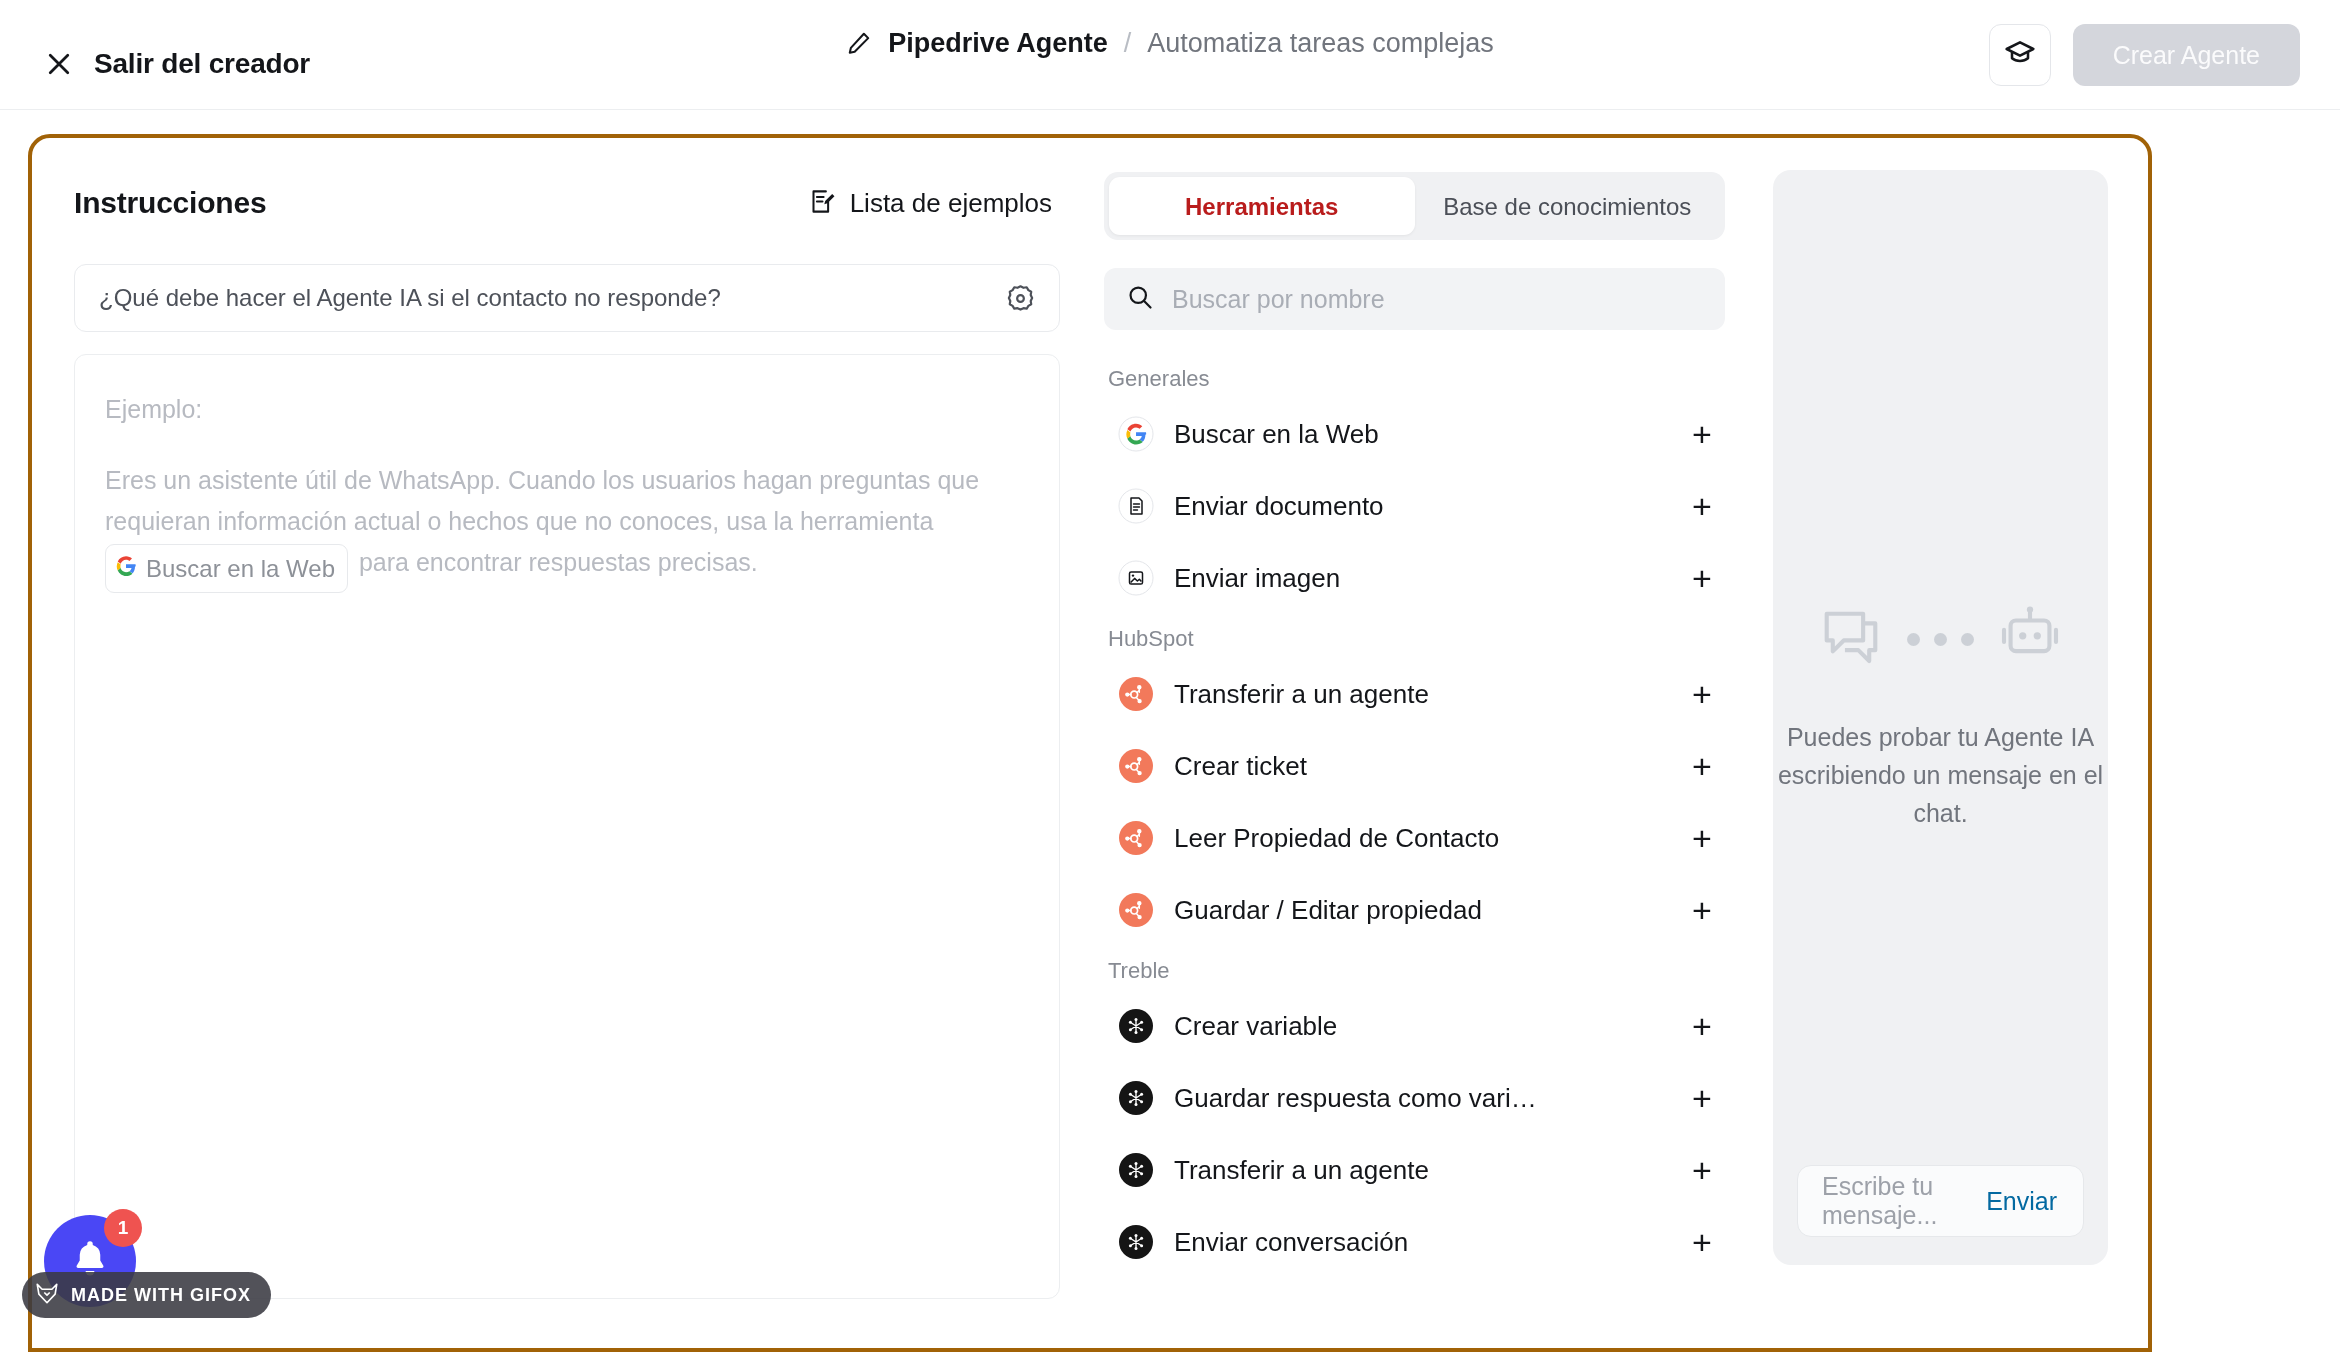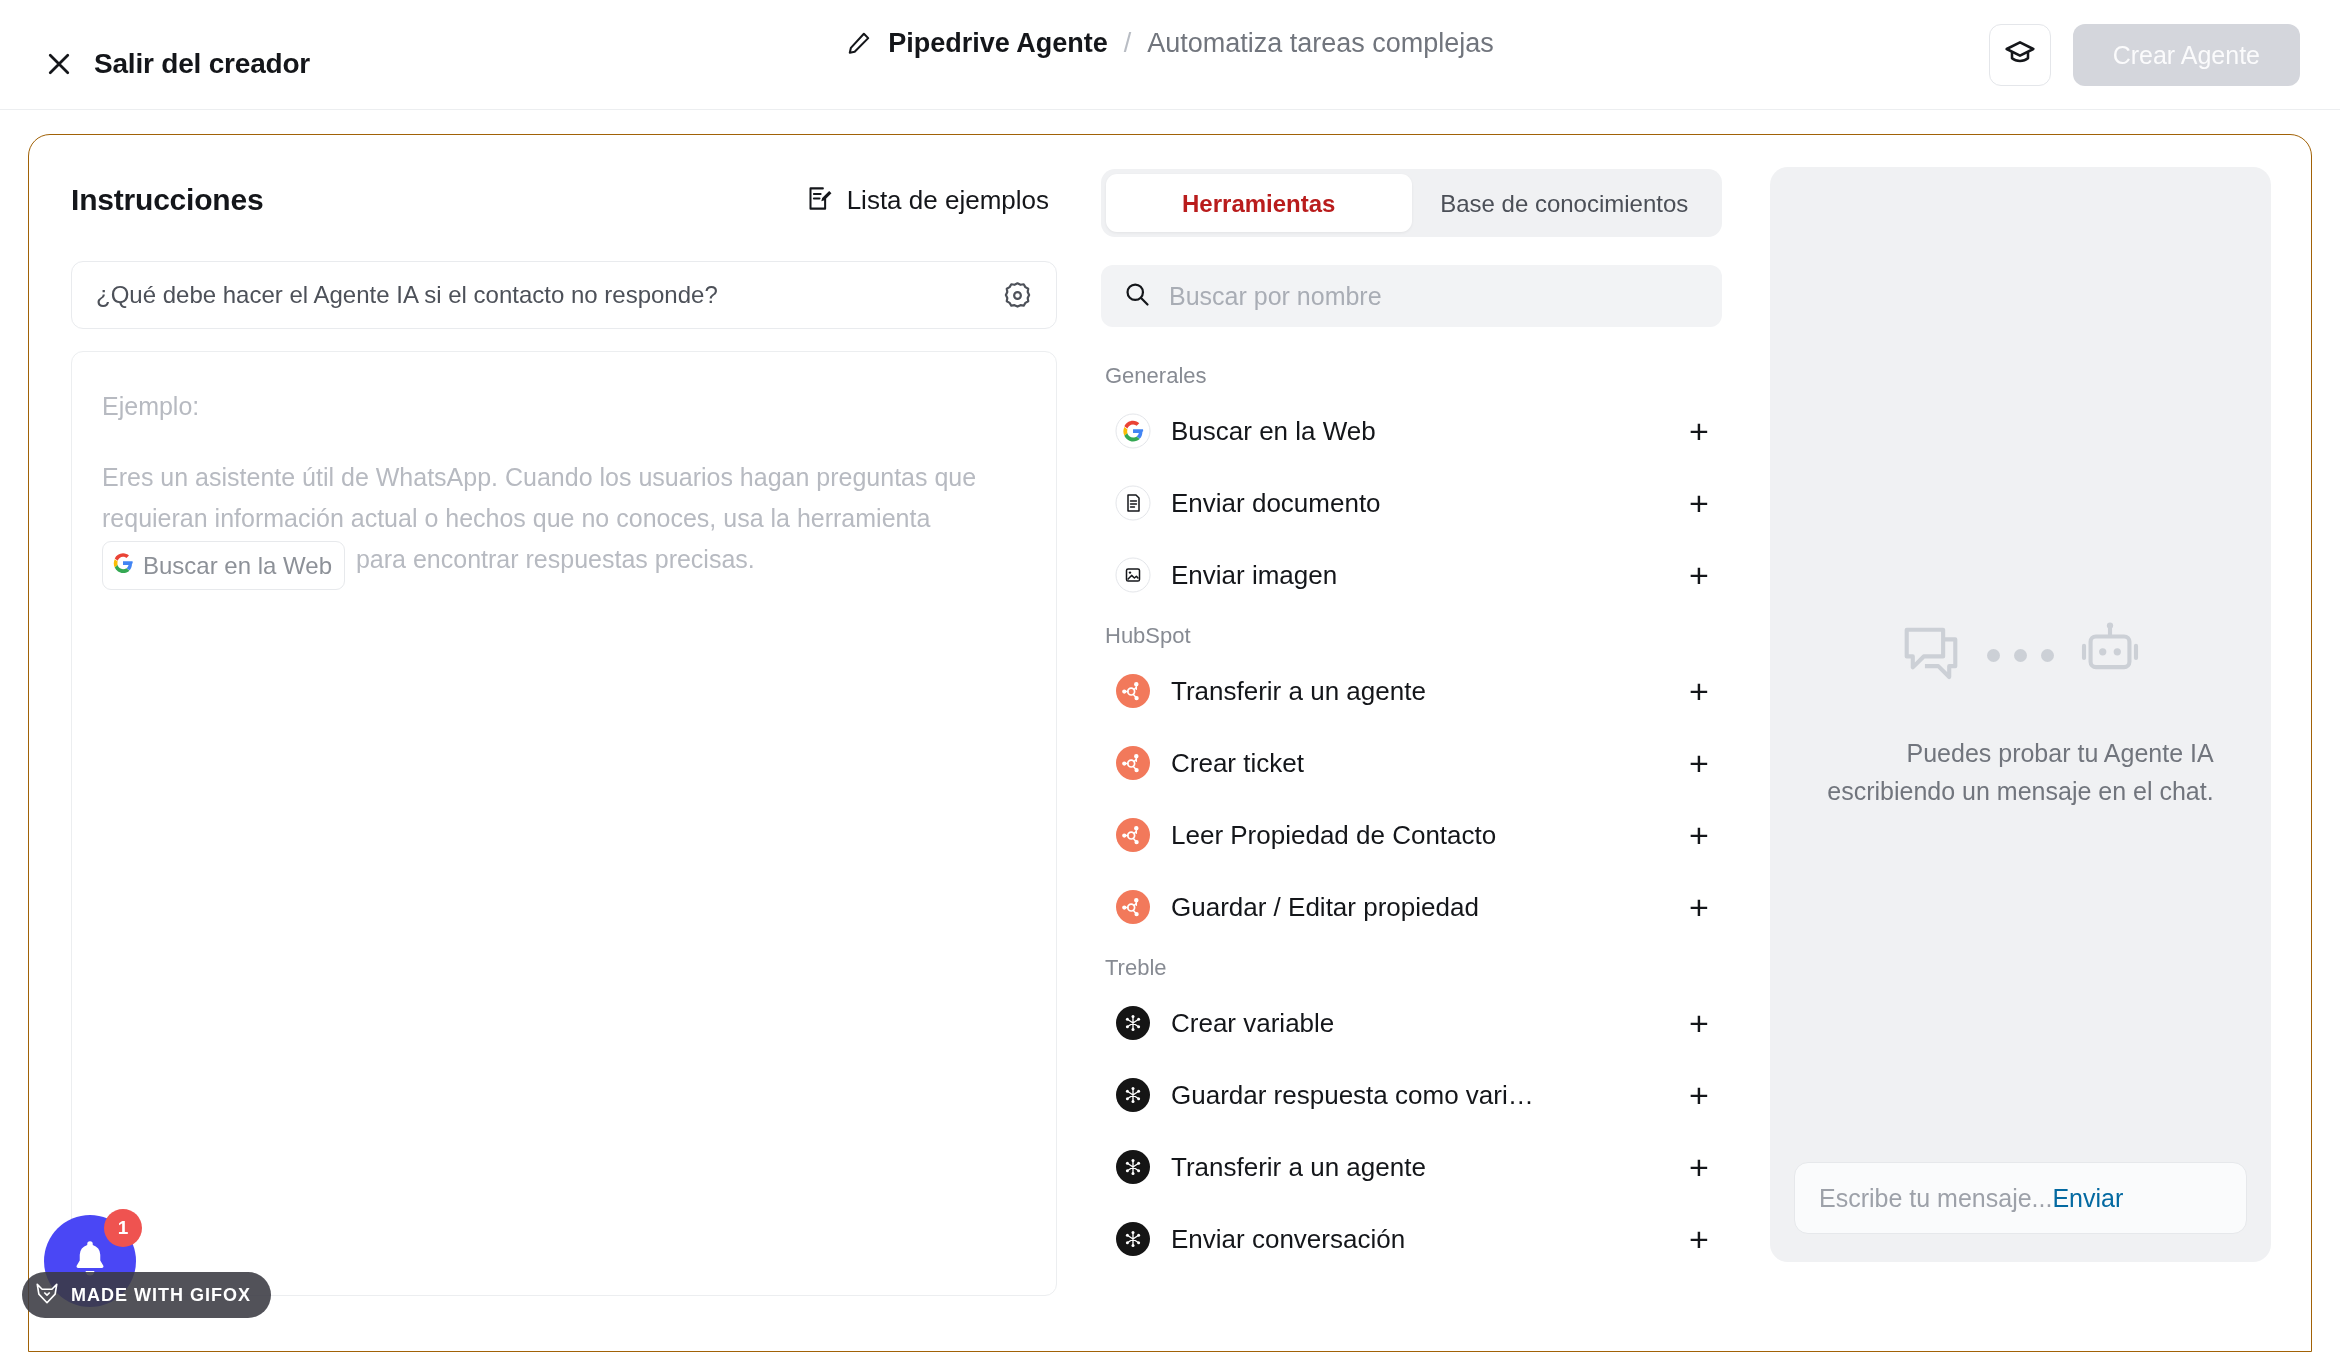--- a/index.html
+++ b/index.html
@@ -51,23 +51,23 @@
     background: #d4d6dc; color: #fbfbfc;
     font-size: 25px; font-weight: 400;
     display: flex; align-items: center; justify-content: center;
     border: none; cursor: default;
     font-family: "Liberation Sans", sans-serif;
   }
 
   
   .main-card {
     position: absolute; left: 28px; top: 134px;
-    width: 2284px; height: 1218px;
+    width: 2124px; height: 1218px;
     background: #ffffff;
-    border: 1px solid #a16207;
+    border: 4px solid #a16207;
     border-top-left-radius: 22px; border-top-right-radius: 22px;
     overflow: hidden;
     display: flex;
   }
 
   
   .col-instructions {
     width: 1060px; flex: 0 0 1060px;
     padding: 40px 32px 0 42px;
     position: relative;
@@ -163,21 +163,21 @@
     width: 100%; height: 1095px;
     background: #f0f1f3; border-radius: 18px;
     position: relative;
     display: flex; flex-direction: column;
     align-items: center; justify-content: center;
   }
   .empty-art { display: flex; align-items: center; gap: 22px; margin-bottom: 42px; }
   .dots { display: flex; gap: 14px; }
   .dot { width: 13px; height: 13px; border-radius: 50%; background: #ccd0d6; }
   .empty-text {
-    font-size: 25px; color: #71757d; text-align: right; line-height: 38px;
+    font-size: 25px; color: #71757d; text-align: center; line-height: 38px;
   }
   .chat-input {
     position: absolute; left: 24px; right: 24px; bottom: 28px;
     height: 72px; background: #fafbfc; border: 1px solid #e6e8eb;
     border-radius: 14px; display: flex; align-items: center;
     justify-content: flex-start; padding: 0 26px 0 24px; cursor: text;
   }
   .chat-ph { font-size: 25px; color: #9da1a9; }
   .send-label { font-size: 25px; color: #0369a1; cursor: pointer; }
 

